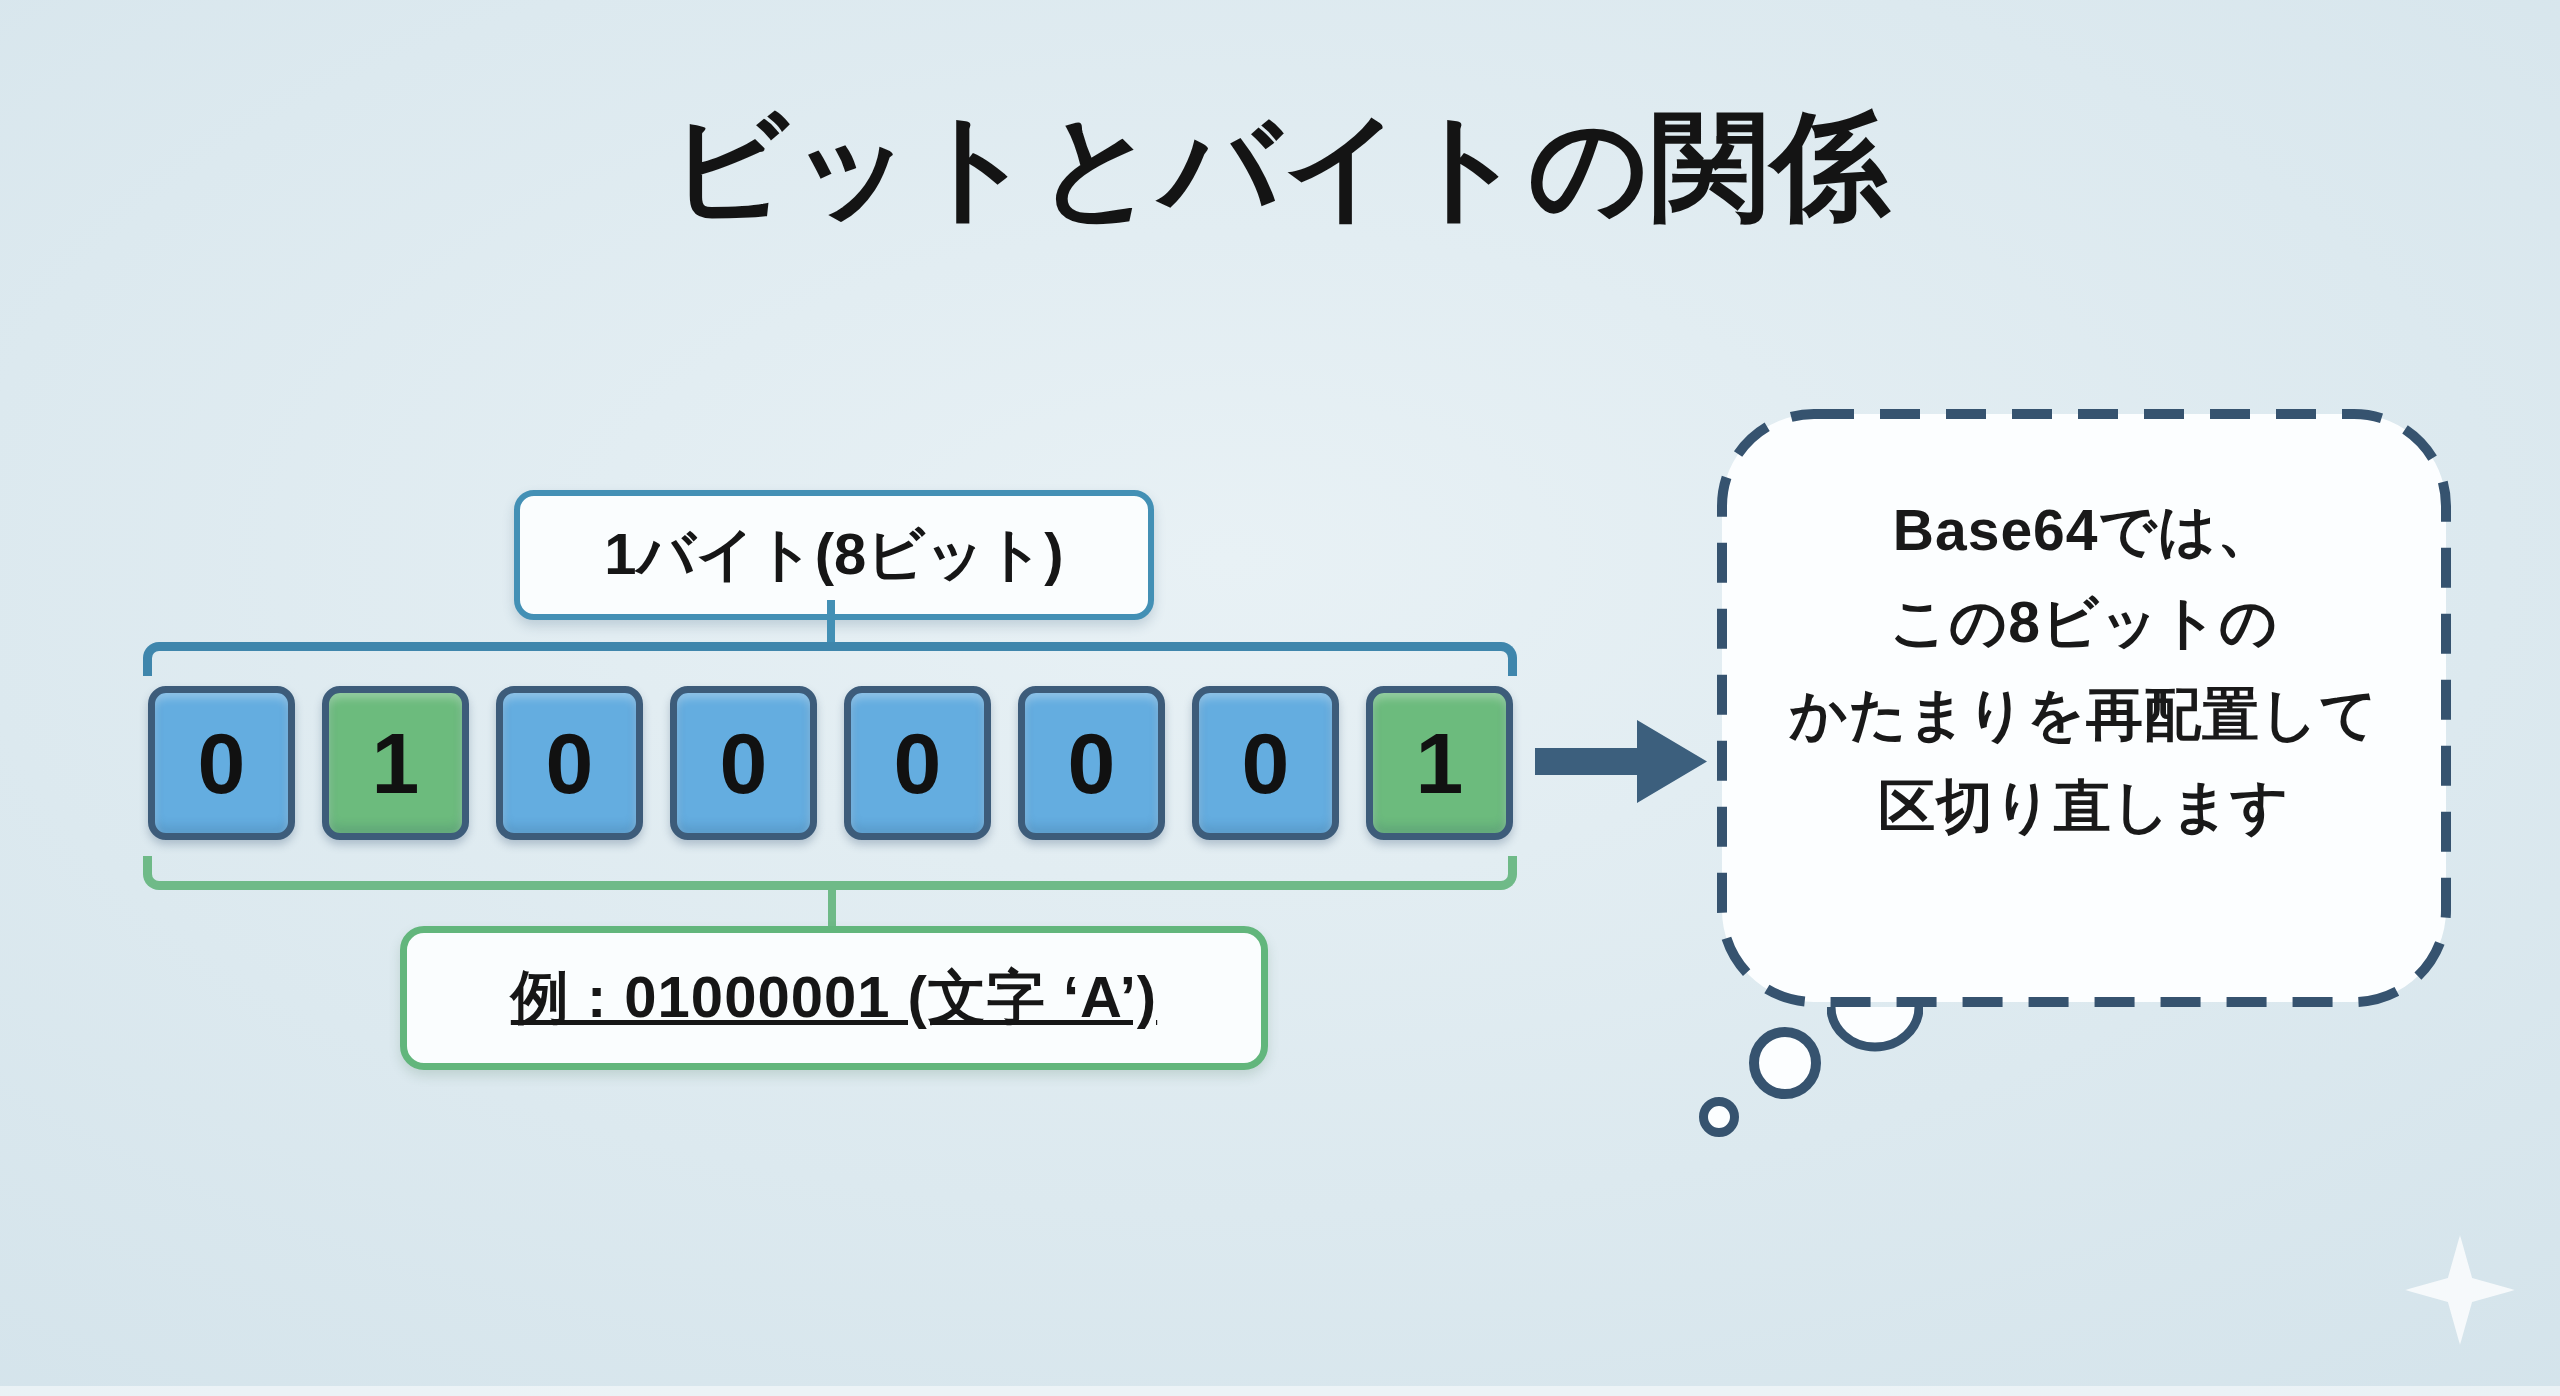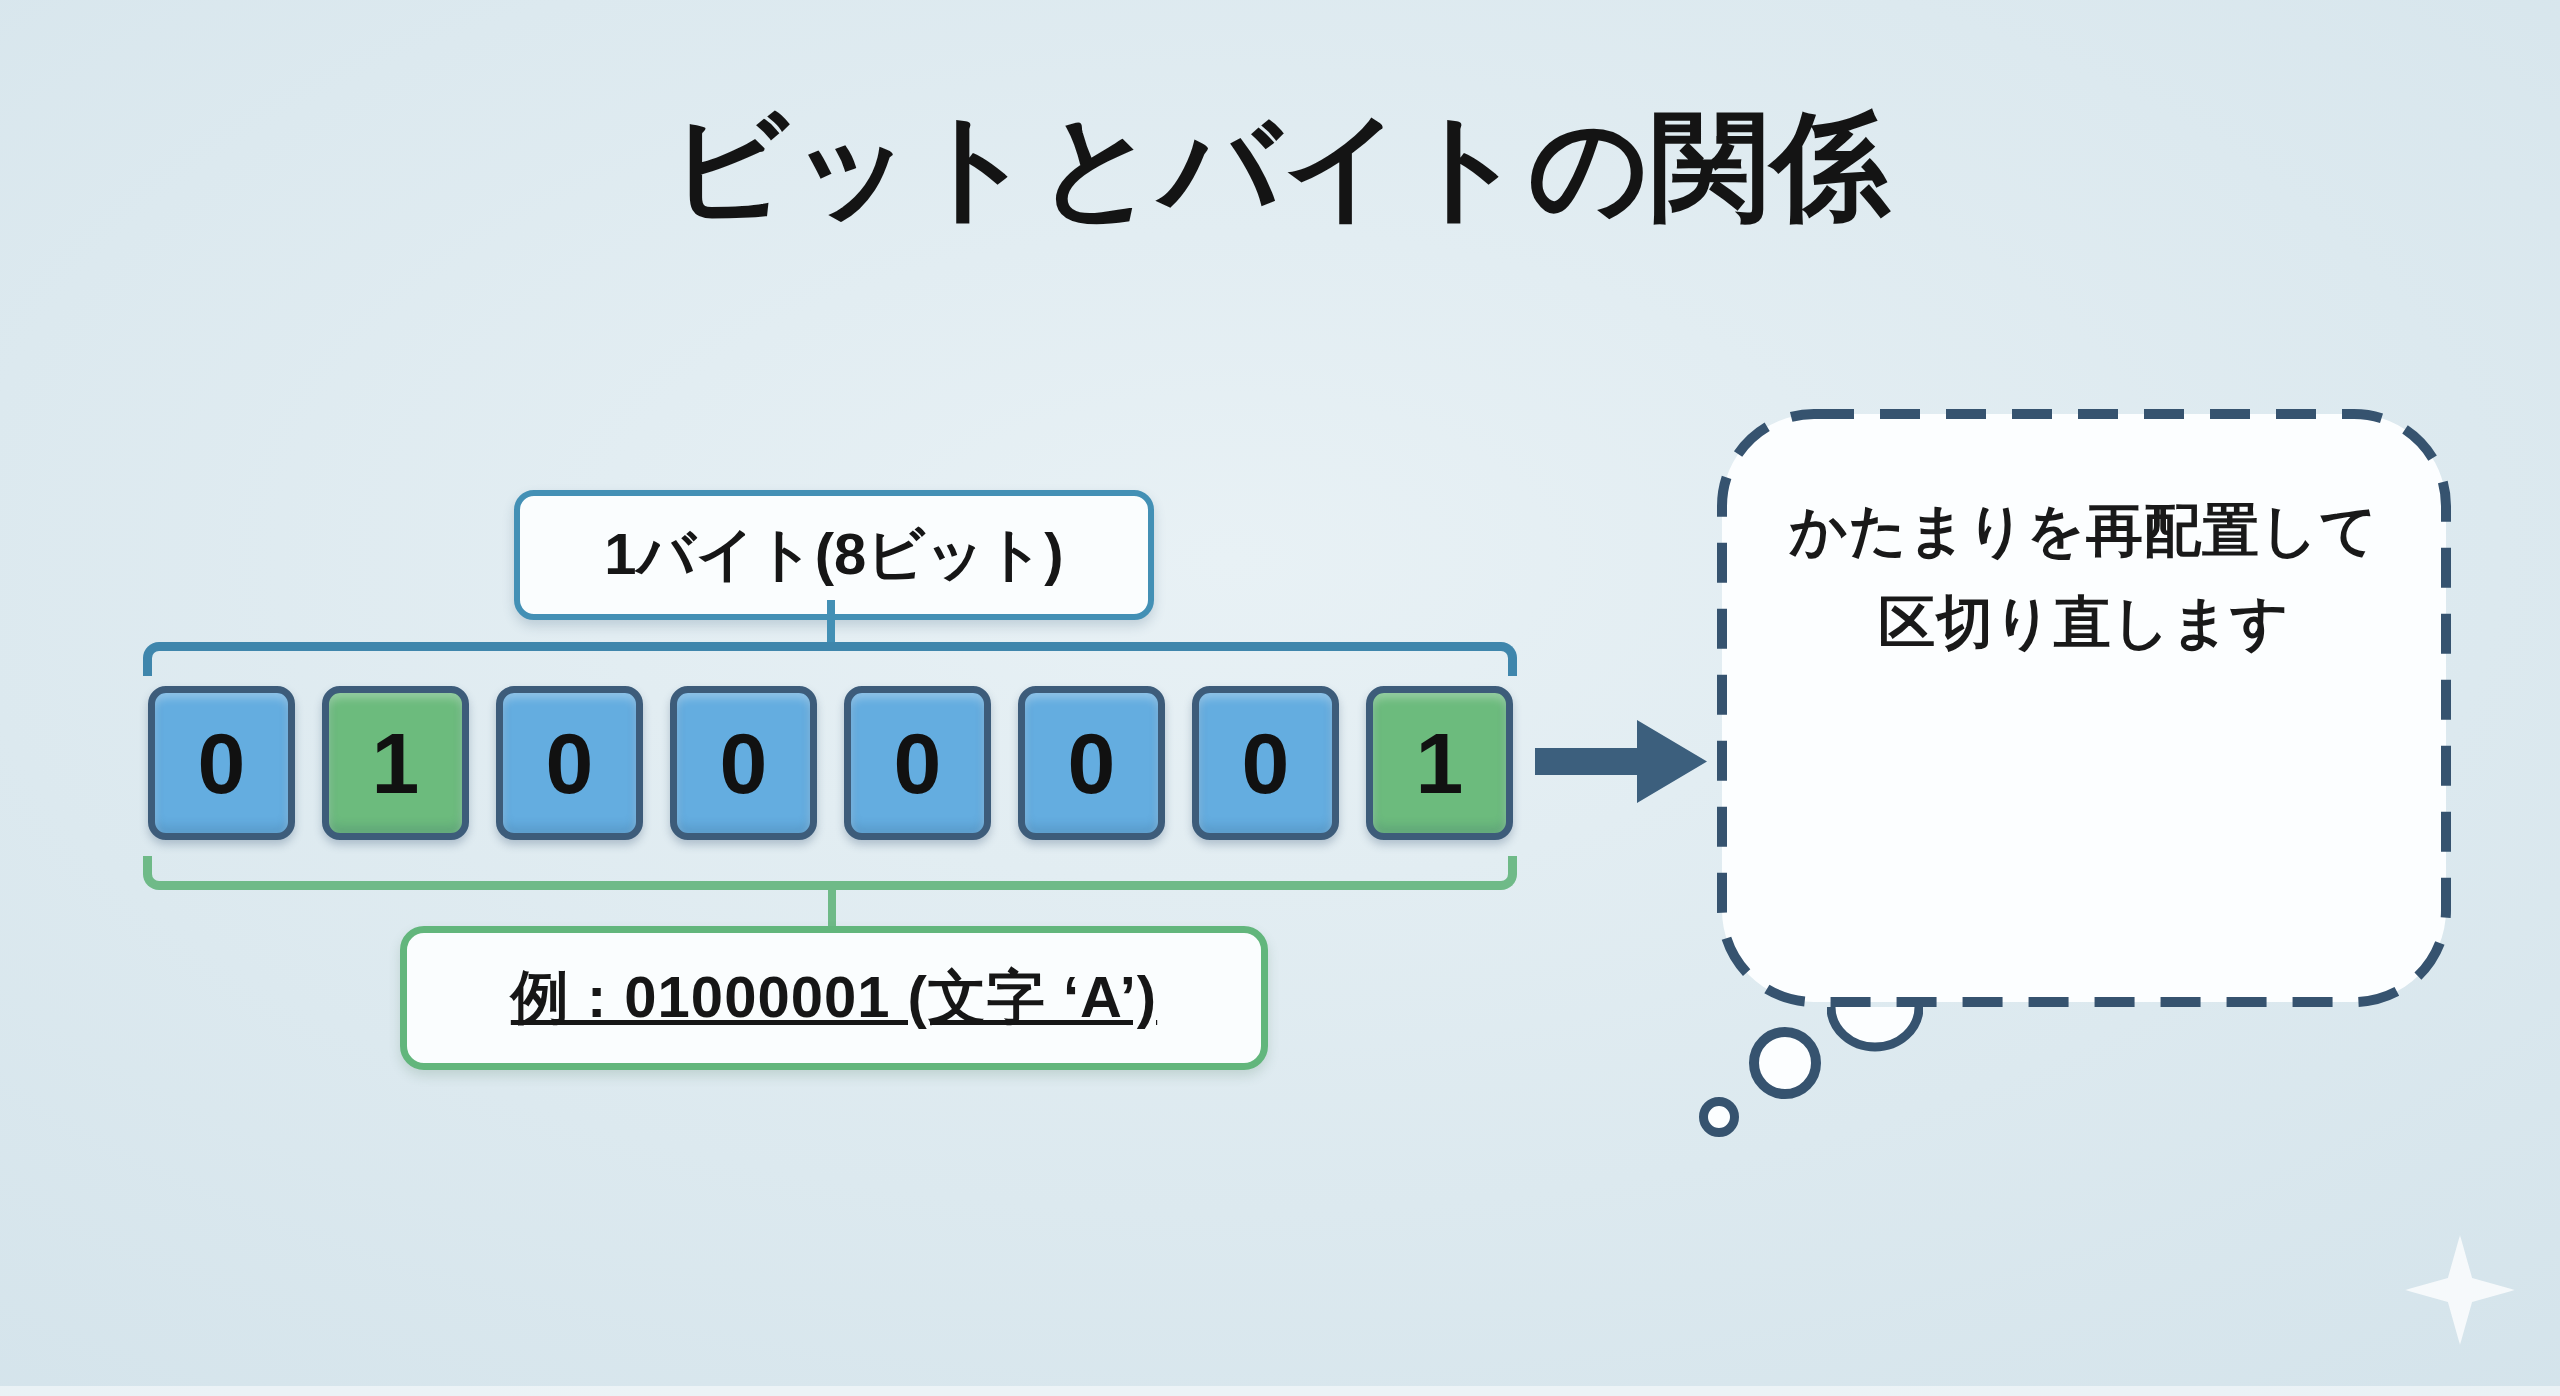--- a/index.html
+++ b/index.html
@@ -129,20 +129,22 @@
 
   <svg class="arrow" viewBox="0 0 175 95" xmlns="http://www.w3.org/2000/svg">
     <polygon points="0,34 102,34 102,6 172,47.5 102,89 102,61 0,61" fill="#3c5f7d"></polygon>
   </svg>
 
   <div class="bubble">
     <svg width="736" height="600" viewBox="0 0 736 600" xmlns="http://www.w3.org/2000/svg">
       <rect x="6" y="6" width="724" height="588" rx="92" ry="92" fill="#fcfeff" stroke="#36536f" stroke-width="10" stroke-dasharray="40 26"></rect>
     </svg>
     <div class="bubble-text">
+      <div>Base64では、</div>
+      <div>この8ビットの</div>
       <div>かたまりを再配置して</div>
       <div>区切り直します</div>
     </div>
   </div>
 
   <svg class="scallop" viewBox="0 0 96 52" xmlns="http://www.w3.org/2000/svg">
     <path d="M4,4 A44,40 0 0 0 92,4" fill="#fcfeff" stroke="#36536f" stroke-width="9"></path>
   </svg>
   <div class="thought-circle circle-med"></div>
   <div class="thought-circle circle-sm"></div>

